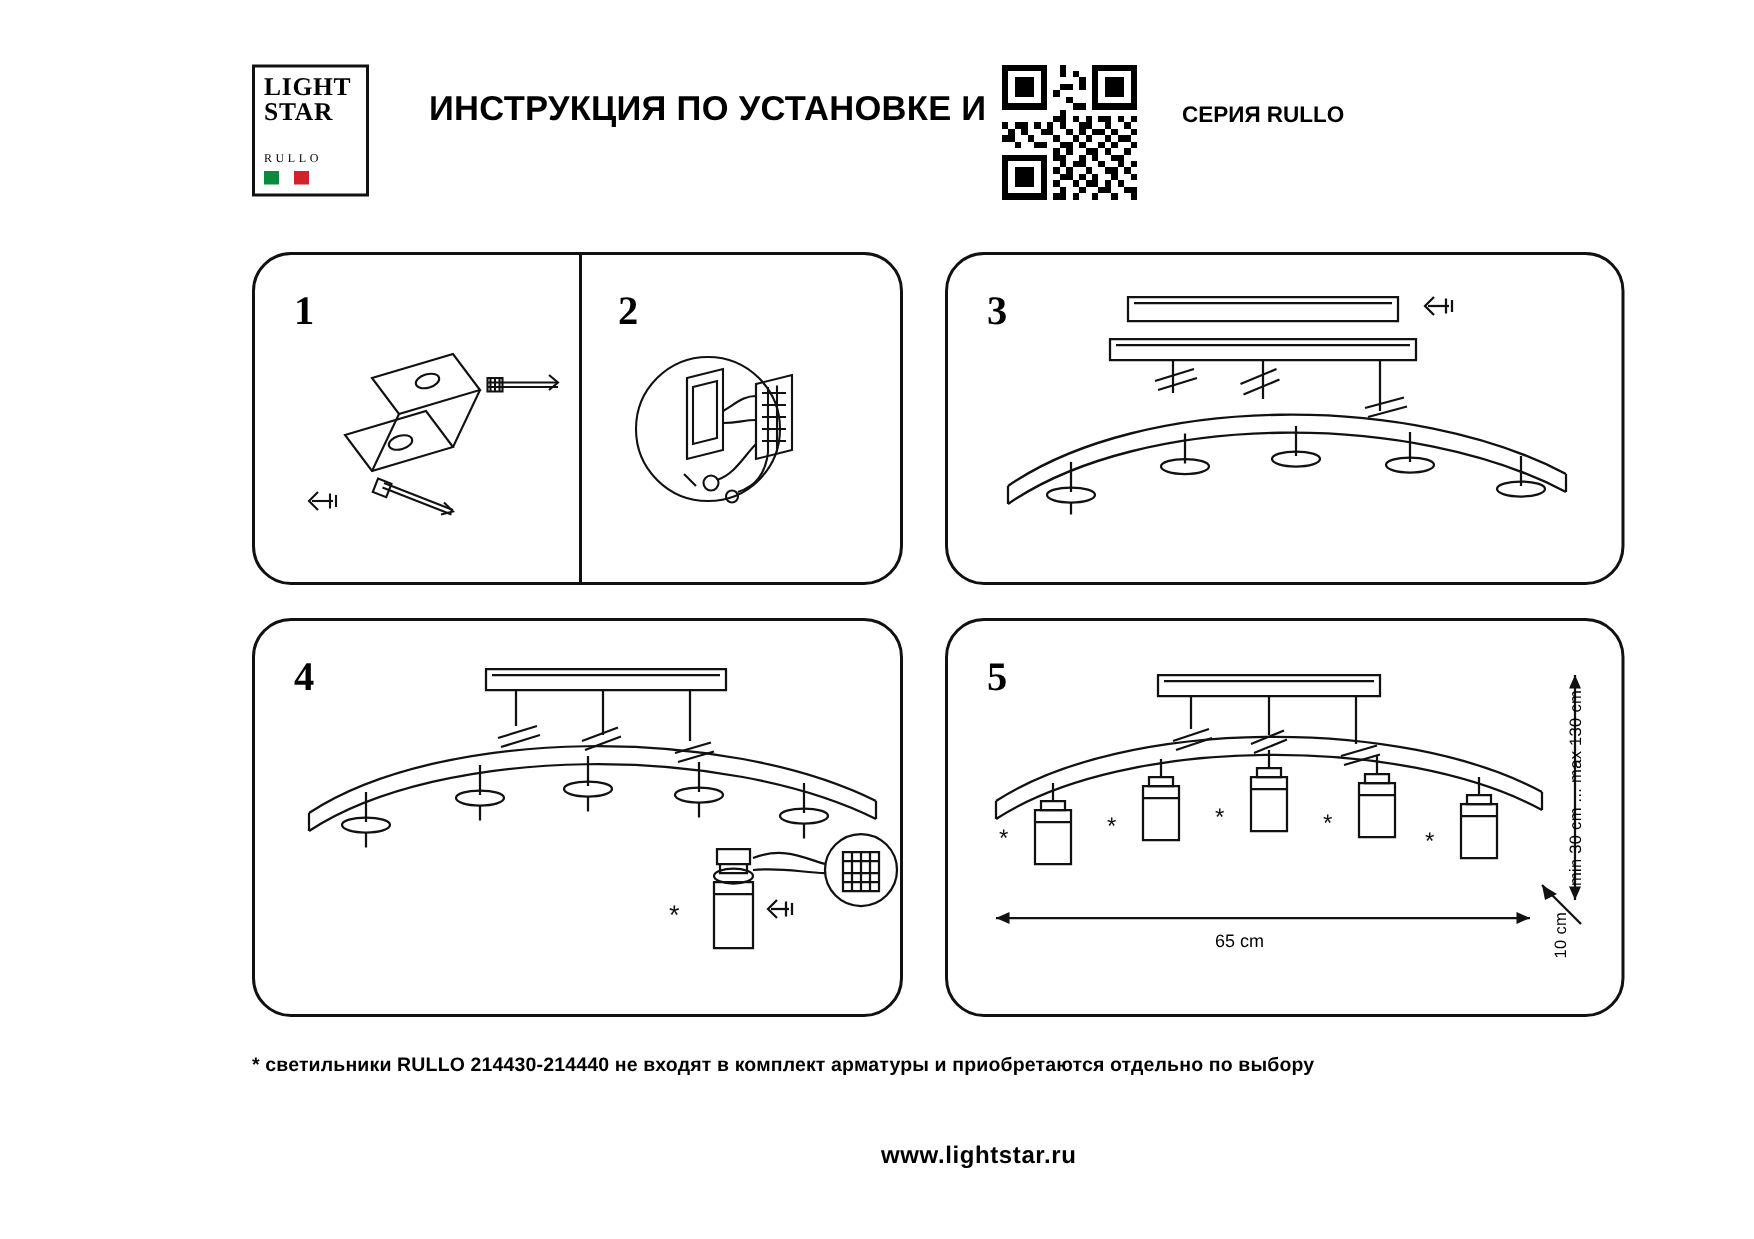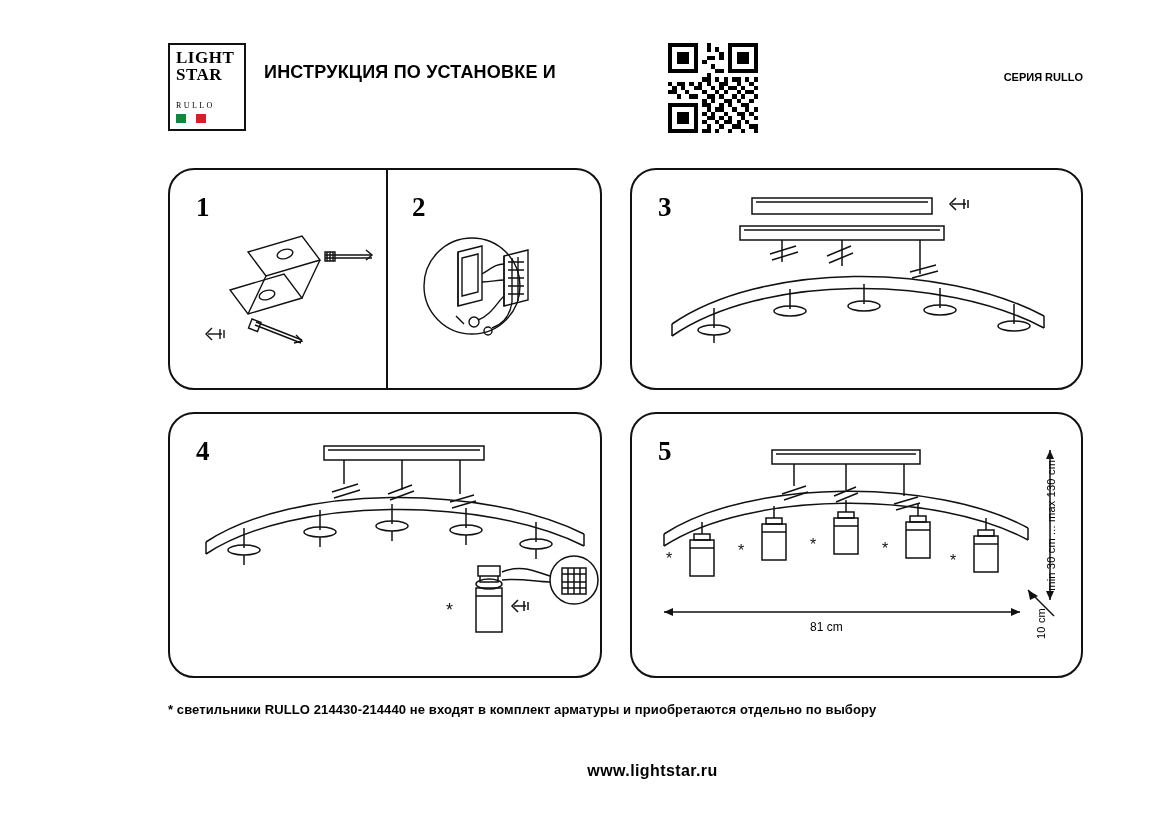--- a/index.html
+++ b/index.html
@@ -62,45 +62,45 @@
     left: 6px;
     bottom: 6px;
     width: 30px;
     height: 9px;
     display: flex;
   }
   .logo-flag i { display: block; width: 10px; height: 9px; }
 
   .title {
     position: absolute;
-    left: 96px;
+    left: 118px;
     top: 18px;
     width: 395px;
-    font-size: 18px;
+    font-size: 23px;
     font-weight: bold;
     line-height: 29px;
     letter-spacing: 0.2px;
   }
 
   .qr {
     position: absolute;
     left: 500px;
     top: 3px;
     width: 90px;
     height: 90px;
   }
   .qr canvas, .qr svg { display: block; }
 
   .series {
     position: absolute;
     left: 620px;
     top: 22px;
     width: 295px;
-    text-align: right;
-    font-size: 11px;
+    text-align: left;
+    font-size: 15px;
     font-weight: bold;
     line-height: 30px;
   }
 
   
   .panel {
     position: absolute;
     border: 2px solid #111;
     border-radius: 26px;
     box-sizing: border-box;
@@ -523,20 +523,20 @@
         <path d="M382 160 l26 26"></path>
         <path d="M382 160 l2 10 l8 -4 z" fill="#111" stroke="none"></path>
 
         <path d="M404 20 v150"></path>
         <path d="M404 20 l-4 9 h8 z" fill="#111" stroke="none"></path>
         <path d="M404 170 l-4 -9 h8 z" fill="#111" stroke="none"></path>
       </g>
     </svg>
 
     <div class="vert-label" style="left:413px; top:46px;">min 30 cm ... max 130 cm</div>
-    <div class="h-label" style="left:178px; top:206px;">81 cm</div>
+    <div class="h-label" style="left:178px; top:206px;">65 cm</div>
     <div class="vert-label" style="left:403px; top:194px; font-size:11px;">10 cm</div>
   </div>
 
   <div class="footnote">* светильники RULLO 214430-214440 не входят в комплект арматуры и приобретаются отдельно по выбору</div>
   <div class="site">www.lightstar.ru</div>
 
 </div>
 
 </body></html>

